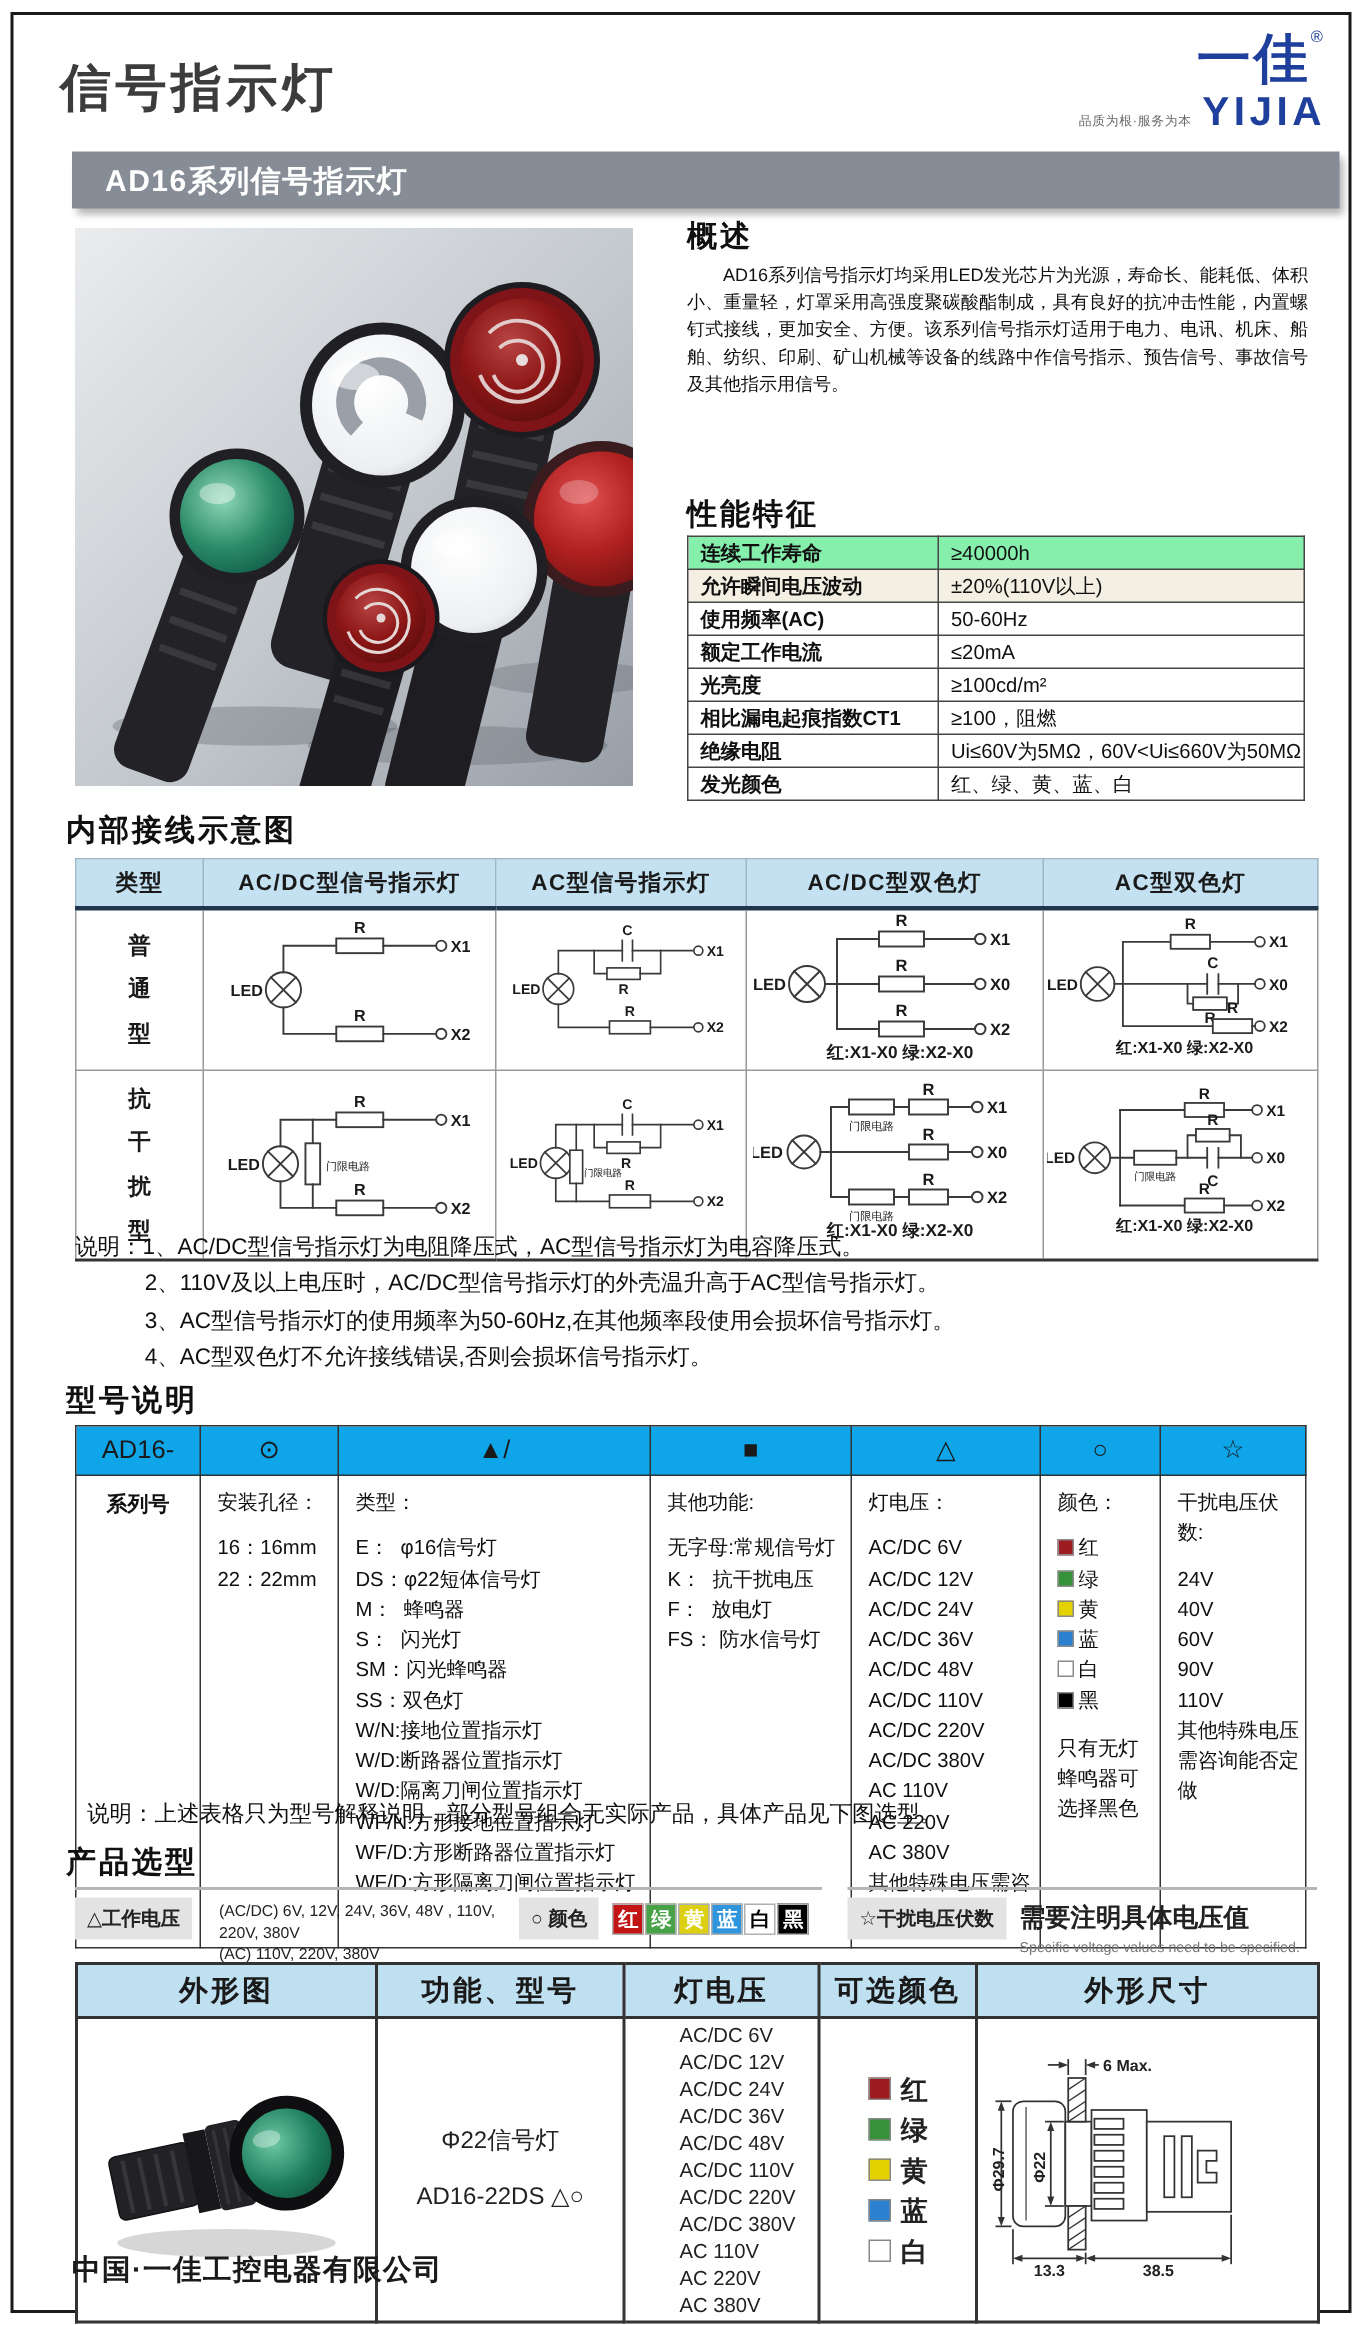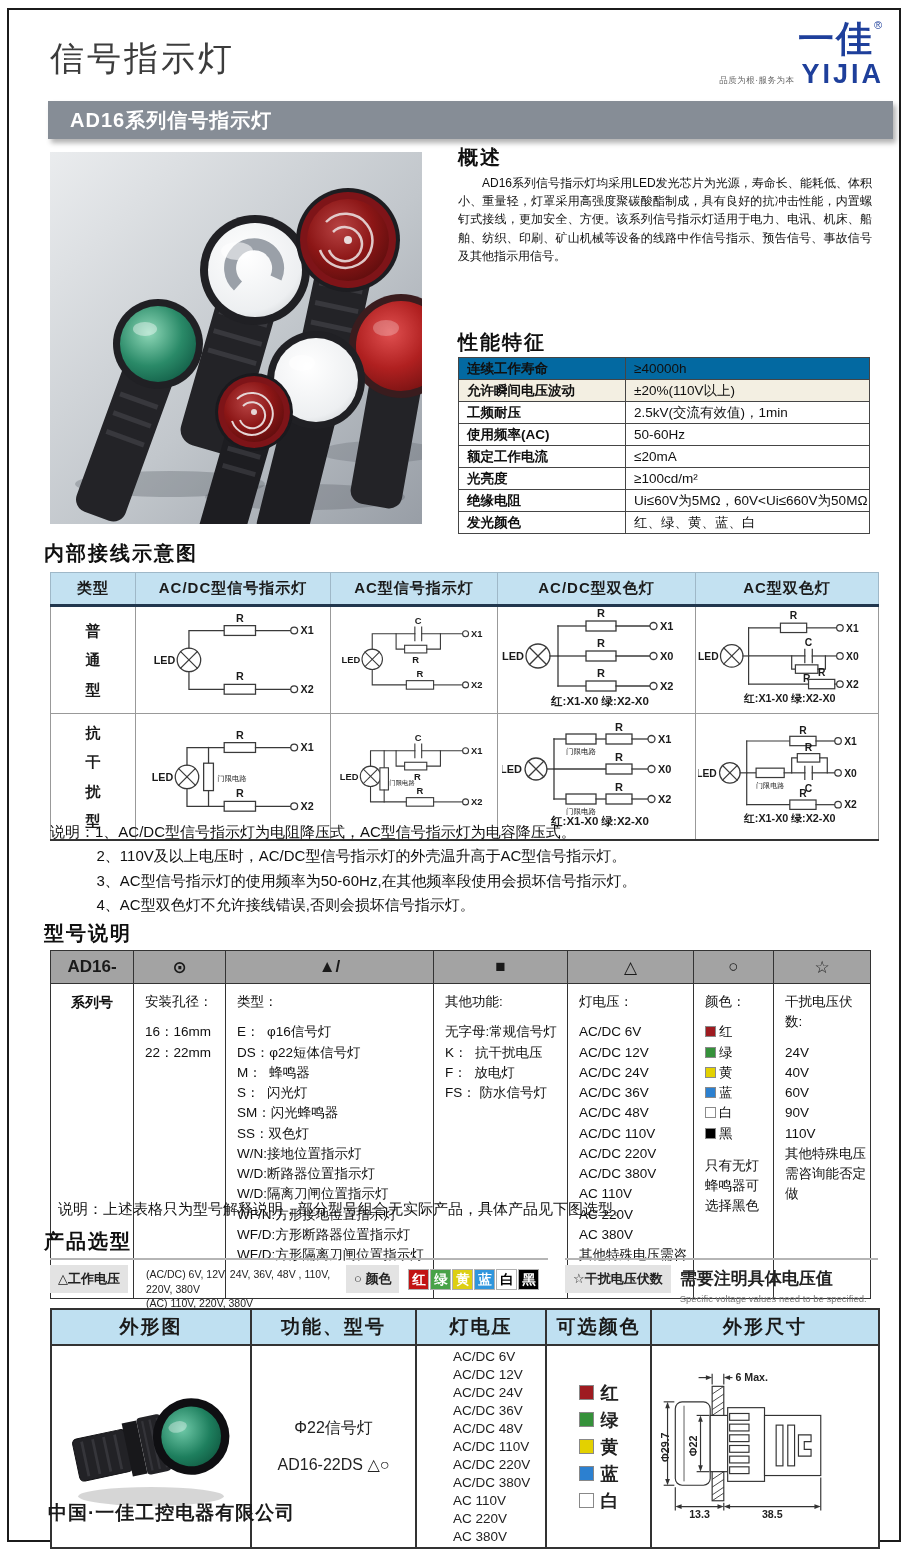--- a/index.html
+++ b/index.html
@@ -1,57 +1,57 @@
 <!DOCTYPE html>
 <html lang="zh"><head>
 <meta charset="utf-8">
 <style>
   html,body{margin:0;padding:0;background:#fff}
   body{width:910px;height:1550px;position:relative;font-family:"Liberation Sans","DejaVu Sans",sans-serif;color:#222;overflow:hidden}
   .frame{position:absolute;left:7px;top:8px;width:894px;height:1534px;border:2px solid #1b1b1b;pointer-events:none;box-sizing:border-box}
   .abs{position:absolute}
   
-  .title{left:50px;top:36px;font-size:34px;font-weight:400;color:#3c3c3c;letter-spacing:3px}
+  .title{left:40px;top:36px;font-size:34px;font-weight:700;color:#3c3c3c;letter-spacing:3px}
   .logo{right:26px;top:20px;text-align:right;color:#1e3f9b;line-height:1.05}
   .logo-cn{font-size:36px;font-weight:800;letter-spacing:2px}
   .reg{font-size:11px;vertical-align:top;font-weight:400}
   .logo-row{display:flex;align-items:baseline;justify-content:flex-end;gap:7px;margin-top:2px}
   .tagline{font-size:8.5px;color:#666;letter-spacing:0.5px}
   .logo-en{font-size:27px;font-weight:800;letter-spacing:3px}
   .banner{left:48px;top:101px;width:845px;height:38px;background:#868d96;box-shadow:3px 4px 5px rgba(0,0,0,.30);display:flex;align-items:center;padding-left:22px;box-sizing:border-box;color:#fff;font-size:20px;font-weight:600;letter-spacing:1px}
   
   .sec-h{font-size:20px;font-weight:700;color:#101010;letter-spacing:2px}
   
   .hero{left:50px;top:152px;width:372px;height:372px}
   
   .overview-p{left:458px;top:174px;width:414px;font-size:12px;line-height:1.52;text-align:justify;color:#101010;text-indent:2em;font-weight:500}
   
   table.features{left:458px;top:357px;width:412px;border-collapse:collapse;position:absolute;table-layout:fixed}
   .features td{border:1.5px solid #454545;font-size:13.5px;height:16px;padding:1.5px 8px;color:#101010;overflow:hidden;white-space:nowrap}
   .features td.fl{width:150px;font-weight:700}
-  .features tr.rb td{background:#0369a1}
+  .features tr.rb td{background:#86efac}
   .features tr.rc td{background:#f3efe2}
   
   table.wiring{left:50px;top:572px;width:828px;border-collapse:collapse;position:absolute;table-layout:fixed}
   .wiring th{background:#c3e1f1;font-size:15px;font-weight:700;height:29px;border:1px solid #9fb8c8;border-bottom:3px solid #22374e;color:#1a1a1a;letter-spacing:1px}
   .wiring td{border:1px solid #999;height:106px;text-align:center;vertical-align:middle;padding:0;background:#fff}
   .wiring tr.last td{border-bottom:2px solid #333;height:104px}
   .vtext{width:17px;margin:4px auto;line-height:1.95;font-size:15px;font-weight:600;word-break:break-all;color:#1a1a1a}
   .cir line,.cir path{stroke:#3a3a3a;stroke-width:1.3;fill:none;stroke-linecap:square}
   .cir rect{fill:#fff;stroke:#3a3a3a;stroke-width:1.3}
   .cir circle{fill:#fff;stroke:#3a3a3a;stroke-width:1.3}
   .cir text{font-family:"Liberation Sans","DejaVu Sans",sans-serif;font-size:11px;font-weight:700;fill:#1a1a1a}
   .cir text.sm{font-size:7.5px;font-weight:400}
   .cir text.cap{font-size:11.5px}
   
   .notes{left:50px;top:820px;font-size:15px;line-height:1.62;color:#101010;font-weight:500}
   .notes .n{padding-left:3.1em}
   
   table.model{left:50px;top:950px;width:820px;border-collapse:collapse;position:absolute;table-layout:fixed}
-  .model th{background:#a3a3a3;border:1.5px solid #333;height:30px;font-size:17px;font-weight:700;color:#1a1a1a}
+  .model th{background:#0ea5e9;border:1.5px solid #333;height:30px;font-size:17px;font-weight:400;color:#1a1a1a}
   .model th.sym{font-size:17px}
   .model td{border:1.5px solid #333;vertical-align:top;padding:8px 4px 12px 11px;font-size:13.5px;line-height:1.5;color:#101010;background:#fff}
   .model td.c1{text-align:center;font-weight:600;font-size:14px;padding-left:4px}
   .ct{margin-bottom:10px}
   .pre{white-space:pre-wrap}
   .chiprow{line-height:1.5;font-size:13.5px}
   .chip{display:inline-block;width:11px;height:11px;border:1px solid #8a8a8a;vertical-align:-1px;margin-right:3px;box-sizing:border-box}
   .cnote{margin-top:12px}
   .model-note{left:58px;top:1200px;font-size:15px;font-weight:500;color:#101010}
   
@@ -197,34 +197,34 @@
   <tbody>
       <tr class="rb">
         <td class="fl">连续工作寿命</td>
         <td>≥40000h</td>
       </tr>
   <tr class="rc">
         <td class="fl">允许瞬间电压波动</td>
         <td>±20%(110V以上)</td>
       </tr>
   <tr>
-        <td class="fl">工频耐压</td>
-        <td>2.5kV(交流有效值)，1min</td>
-      </tr>
-  <tr>
         <td class="fl">使用频率(AC)</td>
         <td>50-60Hz</td>
       </tr>
   <tr>
         <td class="fl">额定工作电流</td>
         <td>≤20mA</td>
       </tr>
   <tr>
         <td class="fl">光亮度</td>
         <td>≥100cd/m²</td>
+      </tr>
+  <tr>
+        <td class="fl">相比漏电起痕指数CT1</td>
+        <td>≥100，阻燃</td>
       </tr>
   <tr>
         <td class="fl">绝缘电阻</td>
         <td>Ui≤60V为5MΩ，60V&lt;Ui≤660V为50MΩ</td>
       </tr>
   <tr>
         <td class="fl">发光颜色</td>
         <td>红、绿、黄、蓝、白</td>
       </tr>
 </tbody>

